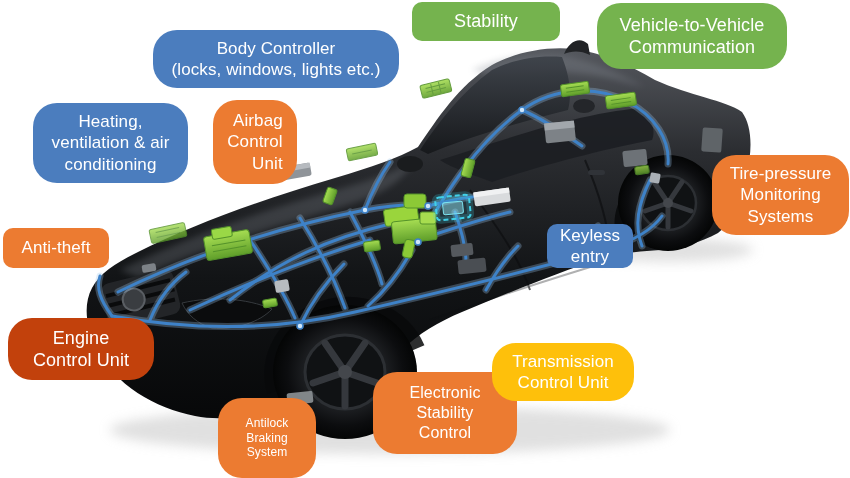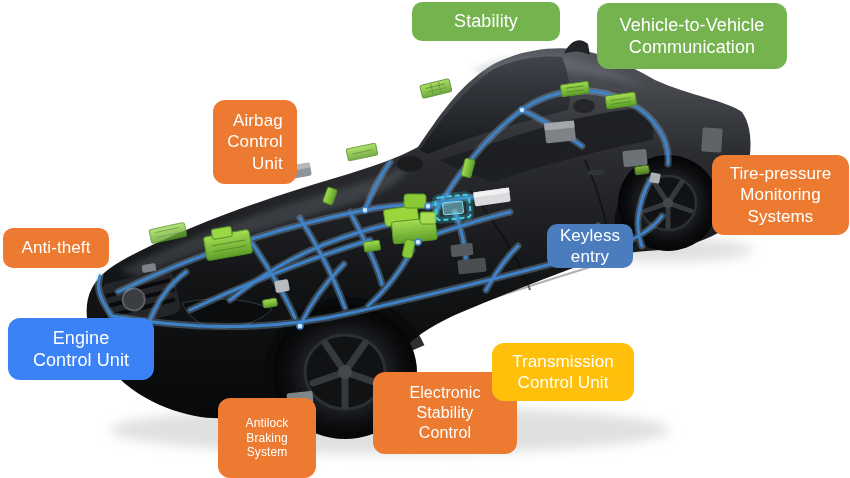--- a/index.html
+++ b/index.html
@@ -3,21 +3,21 @@
 <meta charset="utf-8">
 <style>
   html,body{margin:0;padding:0;background:#ffffff;}
   .stage{
     position:relative;width:850px;height:478px;overflow:hidden;
     background:#ffffff;font-family:"Liberation Sans",sans-serif;
   }
   .car-svg{position:absolute;left:0;top:0;width:850px;height:478px;}
   .lbl{
     position:absolute;display:flex;align-items:center;justify-content:center;
-    text-align:center;color:var(--c-label-text,#fff);border-radius:12px;
+    text-align:center;color:var(--c-label-text,#fff);border-radius:24px;
     white-space:pre-line;line-height:1.24;font-weight:400;
     letter-spacing:0.1px;z-index:5;
   }
   .r10{border-radius:10px;}
 </style>
 </head>
 <body>
 
 <div class="stage">
 
@@ -268,37 +268,42 @@
         <circle cx="300" cy="326" r="3"></circle>
         <circle cx="428" cy="206" r="3"></circle>
     </g>
   </svg>
 
   <div class="lbl r10" style="left: 412px; top: 2px; width: 148px; height: 39px; font-size: 18px; background-color: rgb(117, 179, 78);">Stability</div>
 
   <div class="lbl" style="left: 597px; top: 3px; width: 190px; height: 66px; font-size: 18px; background-color: rgb(117, 179, 78);">Vehicle-to-Vehicle
 Communication</div>
 
-
+  <div class="lbl" style="left: 153px; top: 30px; width: 246px; height: 58px; font-size: 17px; background-color: rgb(75, 125, 190);">Body Controller
+(locks, windows, lights etc.)</div>
+
+  <div class="lbl" style="left: 33px; top: 103px; width: 155px; height: 80px; font-size: 17px; background-color: rgb(75, 125, 190);">Heating,
+ventilation &amp; air
+conditioning</div>
 
   <div class="lbl" style="left: 213px; top: 100px; width: 84px; height: 84px; font-size: 17px; background-color: rgb(236, 123, 49); text-align: right;">Airbag
 Control
 Unit</div>
 
 
   <div class="lbl r10" style="left: 547px; top: 224px; width: 86px; height: 44px; font-size: 17px; background-color: rgb(75, 125, 190);">Keyless
 entry</div>
 
   <div class="lbl" style="left: 712px; top: 155px; width: 137px; height: 80px; font-size: 17px; background-color: rgb(236, 123, 49);">Tire-pressure
 Monitoring
 Systems</div>
 
   <div class="lbl r10" style="left: 3px; top: 228px; width: 106px; height: 40px; font-size: 17px; background-color: rgb(236, 123, 49);">Anti-theft</div>
 
-  <div class="lbl" style="left: 8px; top: 318px; width: 146px; height: 62px; font-size: 18px; background-color: #3b82f6;">Engine
+  <div class="lbl" style="left: 8px; top: 318px; width: 146px; height: 62px; font-size: 18px; background-color: #c2410c;">Engine
 Control Unit</div>
 
   <div class="lbl" style="left: 218px; top: 398px; width: 98px; height: 80px; font-size: 12px; background-color: rgb(236, 123, 49);">Antilock
 Braking
 System</div>
 
   <div class="lbl" style="left: 373px; top: 372px; width: 144px; height: 82px; font-size: 16px; background-color: rgb(236, 123, 49);">Electronic
 Stability
 Control</div>
 

